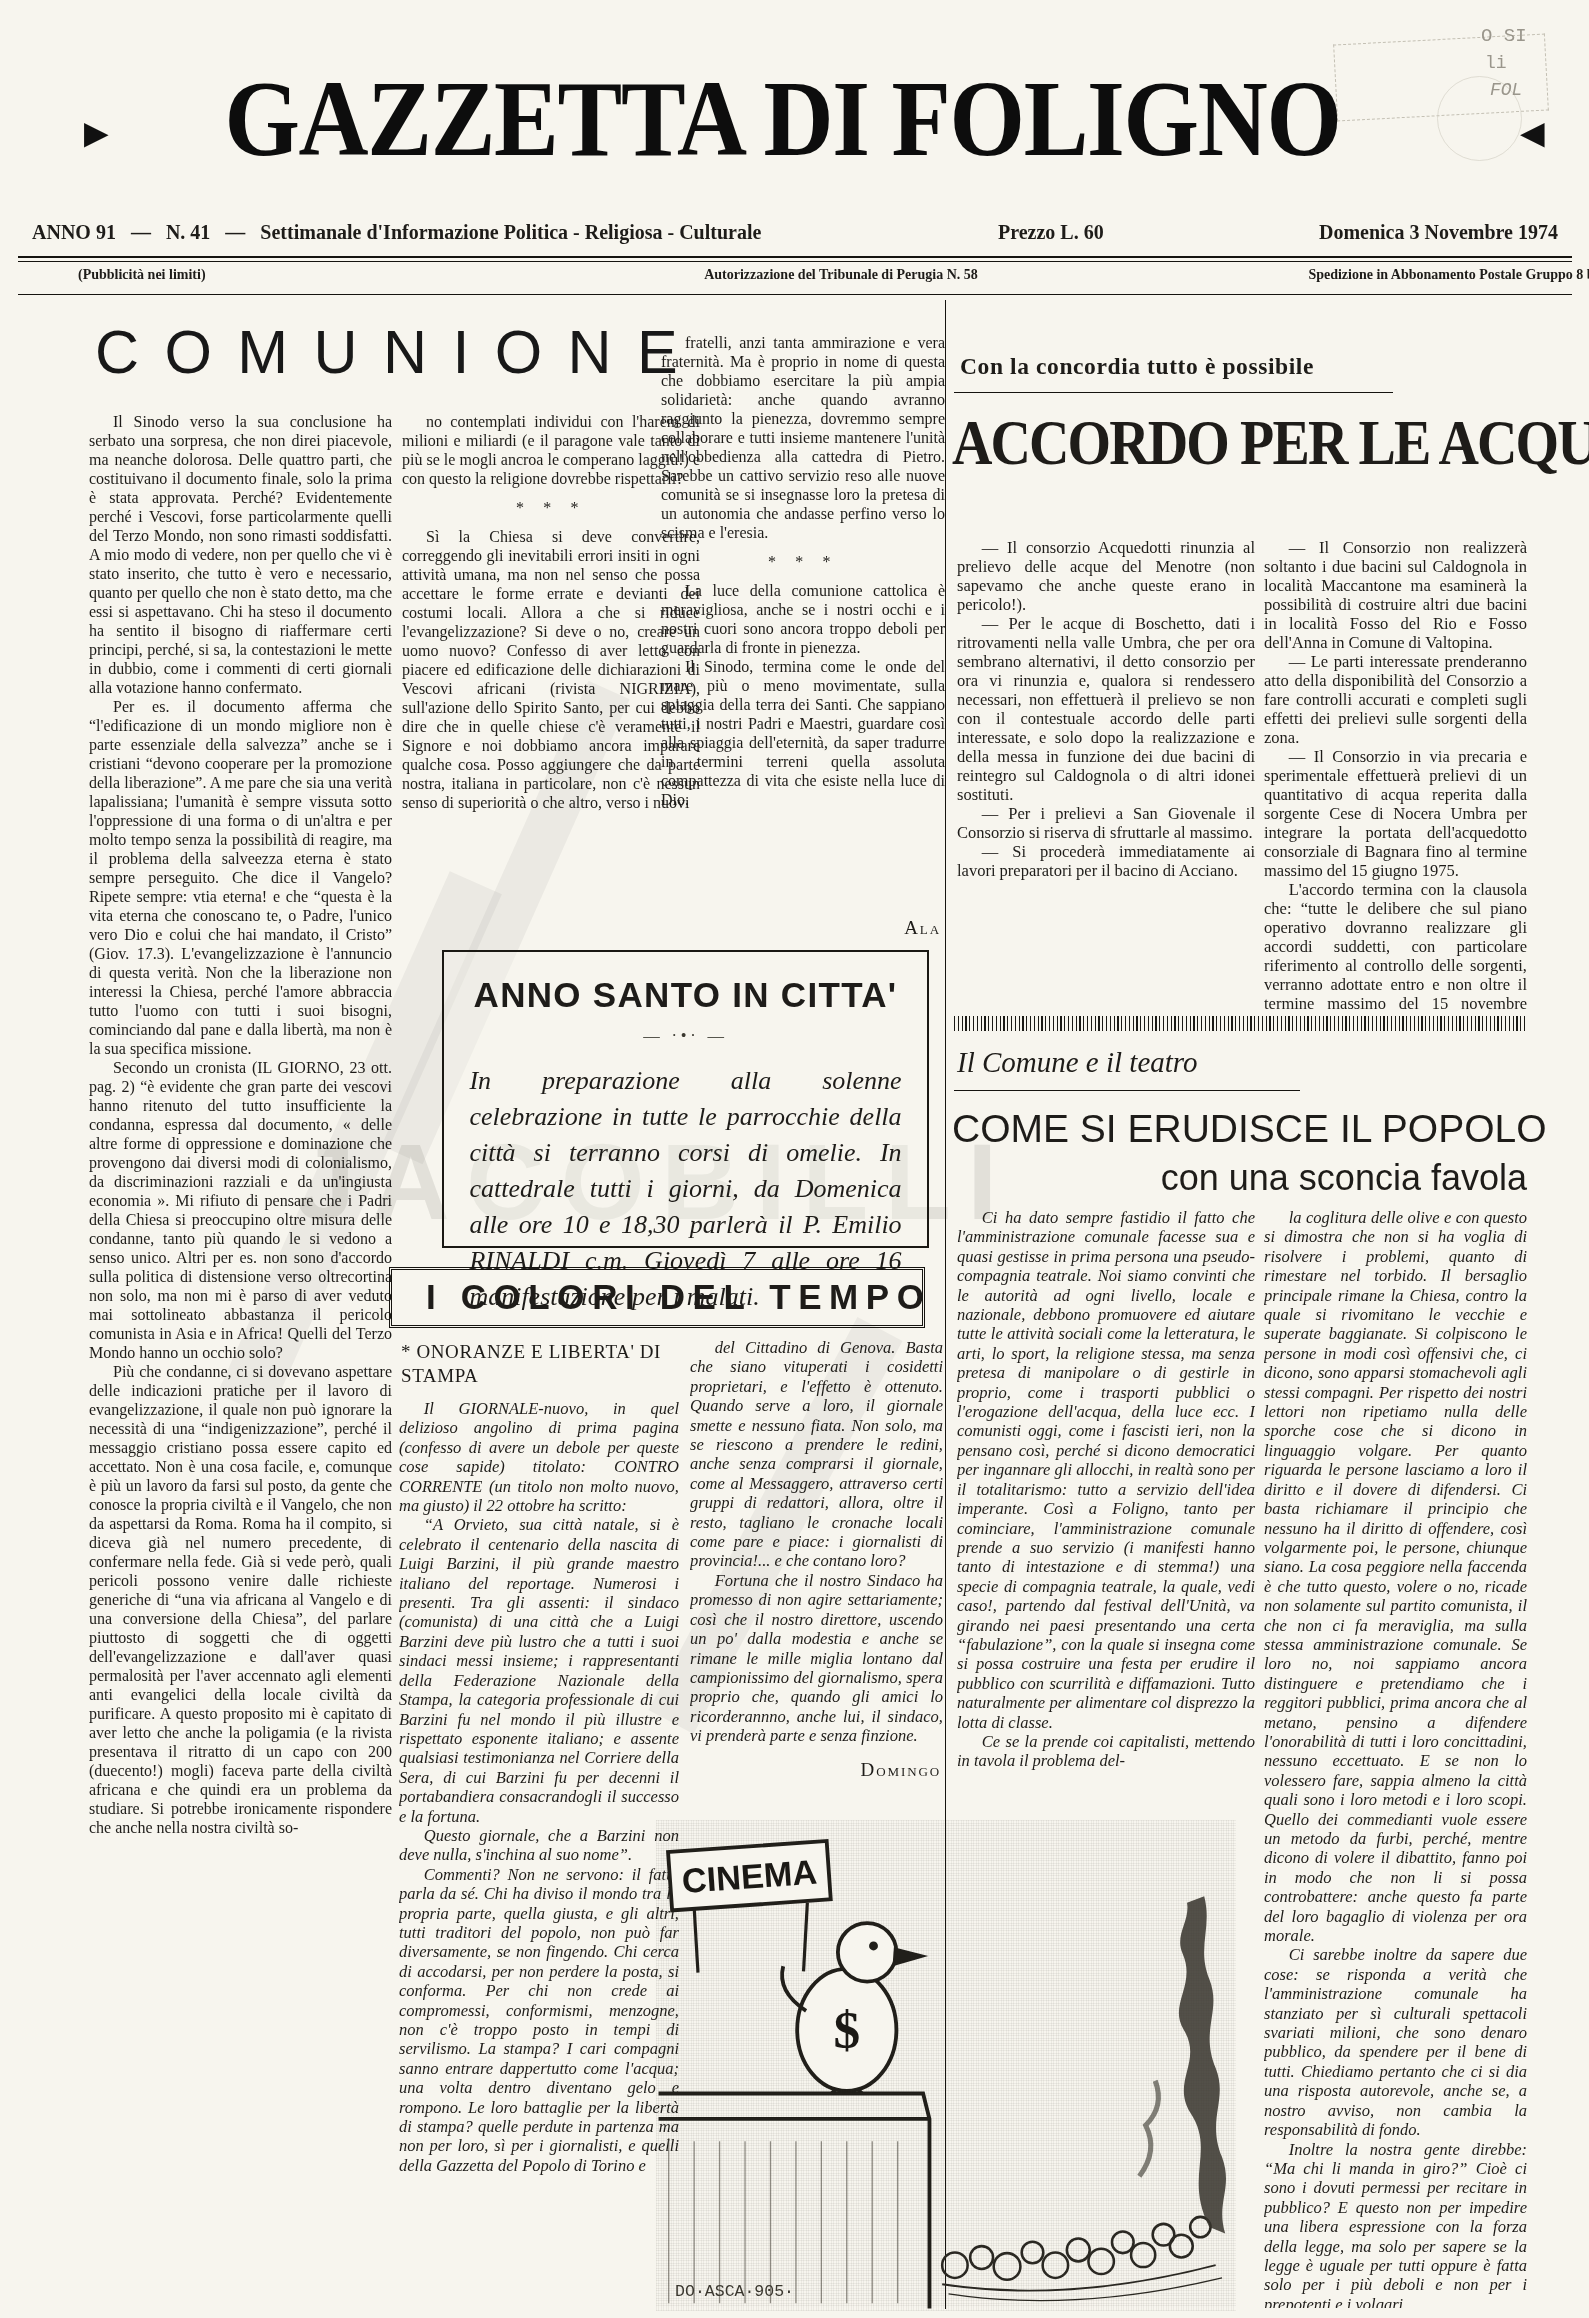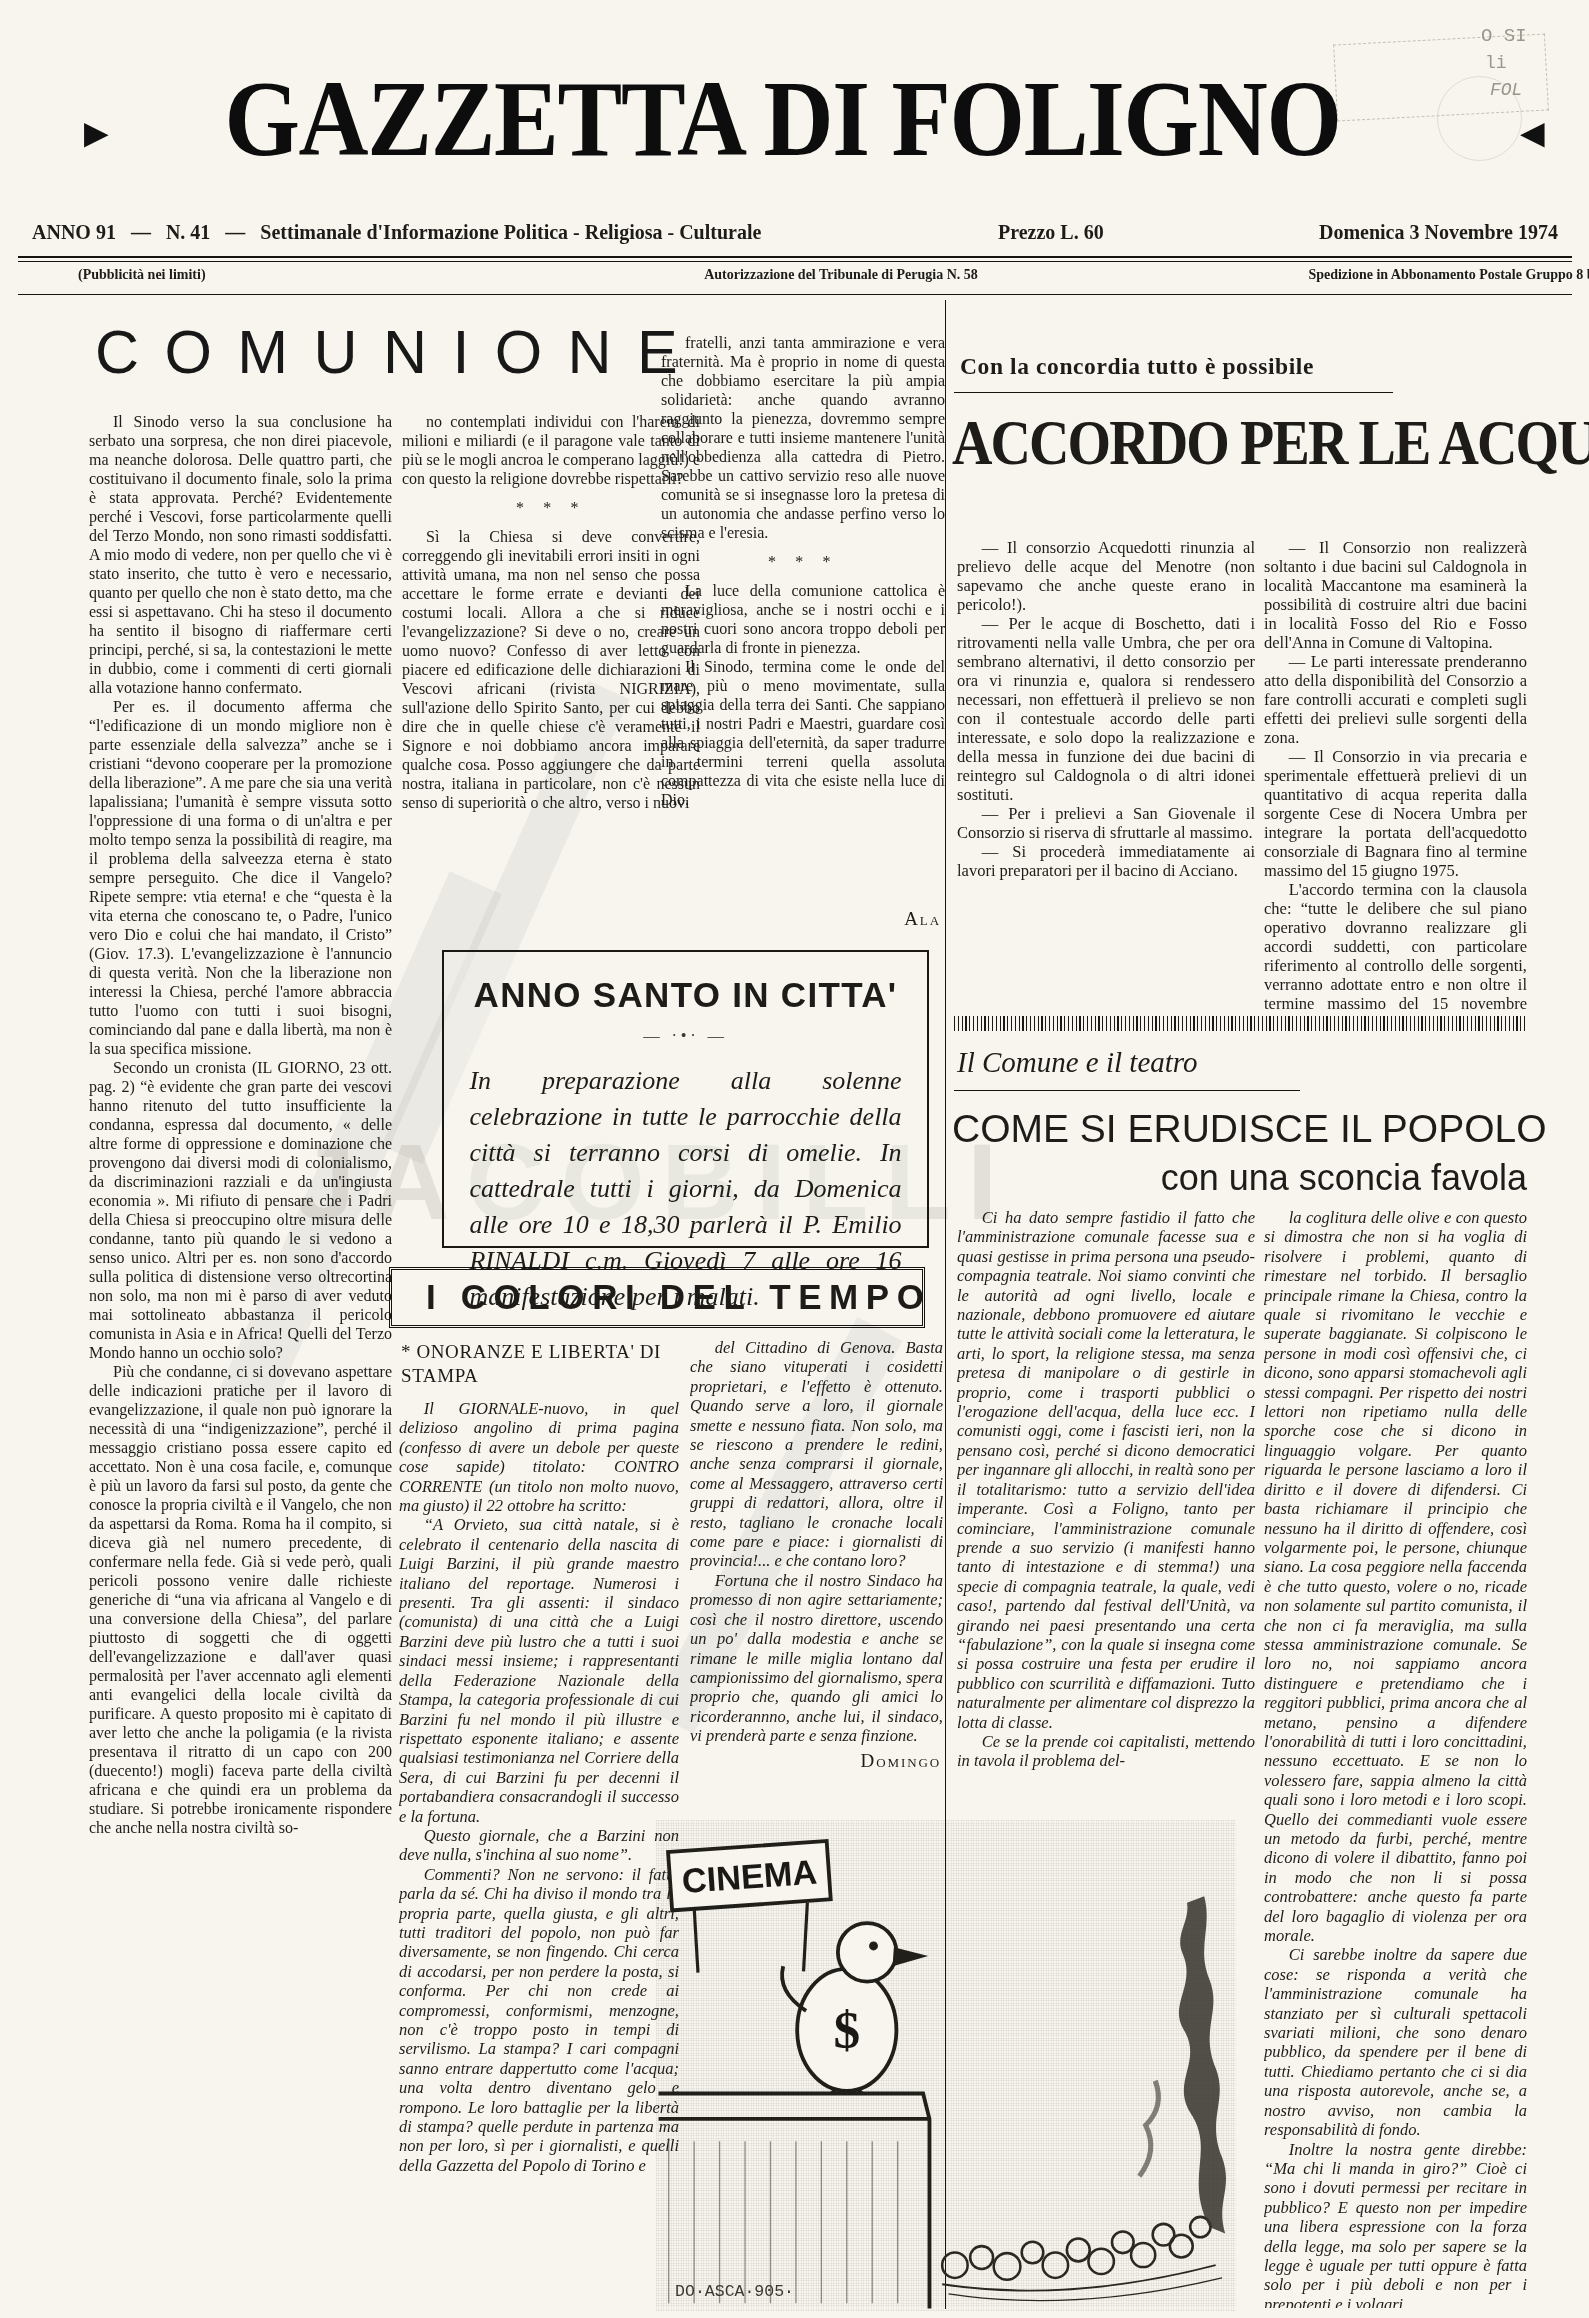--- a/index.html
+++ b/index.html
@@ -24,21 +24,21 @@
       letter-spacing:16.5px;color:rgba(110,108,100,0.15);z-index:0;}
   .wstripe{background:rgba(90,88,80,0.07);z-index:0;}
   
   .col{position:absolute;text-align:justify;overflow:hidden;z-index:2;}
   .col p{margin:0;text-indent:1.5em;}
   .col p.stars{text-align:center;text-indent:0;letter-spacing:7.6px;margin:10.2px 0;}
   .roman{font-size:16px;line-height:19px;}
   .roman-lg{font-size:16.5px;line-height:19px;}
   .ital{font-style:italic;font-size:16.5px;line-height:19.4px;}
   .sig{display:block;text-align:right;font-variant:small-caps;font-size:19px;
-       letter-spacing:1.9px;padding-right:1.5em;font-style:normal;}
+       letter-spacing:1.9px;padding-right:1.5em;margin-top:9px;font-style:normal;}
   
   .comunione-hl{left:95px;top:317px;width:559px;font-family:"Liberation Sans",sans-serif;
       font-size:61px;font-weight:400;letter-spacing:25.4px;color:#181818;white-space:nowrap;}
   .kicker1{left:960px;top:353px;font-weight:bold;font-size:23.5px;letter-spacing:0.6px;white-space:nowrap;}
   .kicker1-rule{left:954px;top:392px;width:439px;border-top:1.9px solid #15130f;}
   .accordo-hl{left:952px;top:407px;width:575px;text-align:center;font-weight:bold;
       font-size:56px;letter-spacing:-1.9px;transform:scaleY(1.12);transform-origin:top;white-space:nowrap;}
   .hatch{left:954px;top:1016px;width:573px;height:15.3px;
       background:repeating-linear-gradient(90deg,#1a1915 0 1.3px,transparent 1.3px 3.8px);}
   .kicker2{left:957px;top:1046px;font-style:italic;font-size:29px;white-space:nowrap;}

